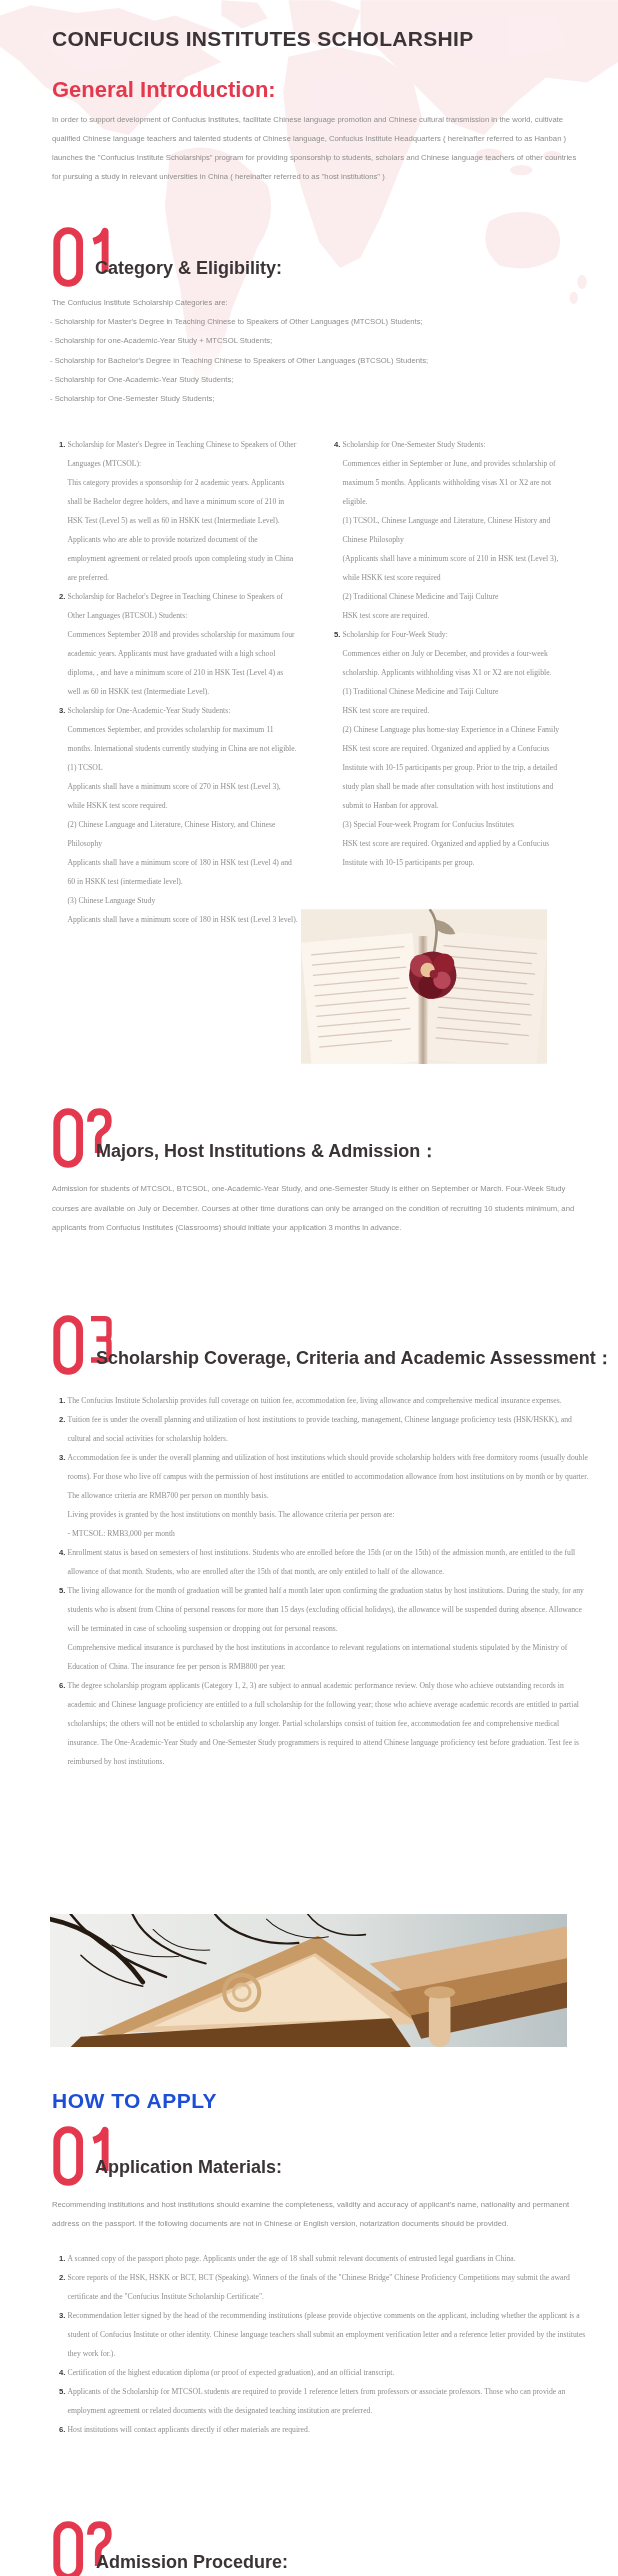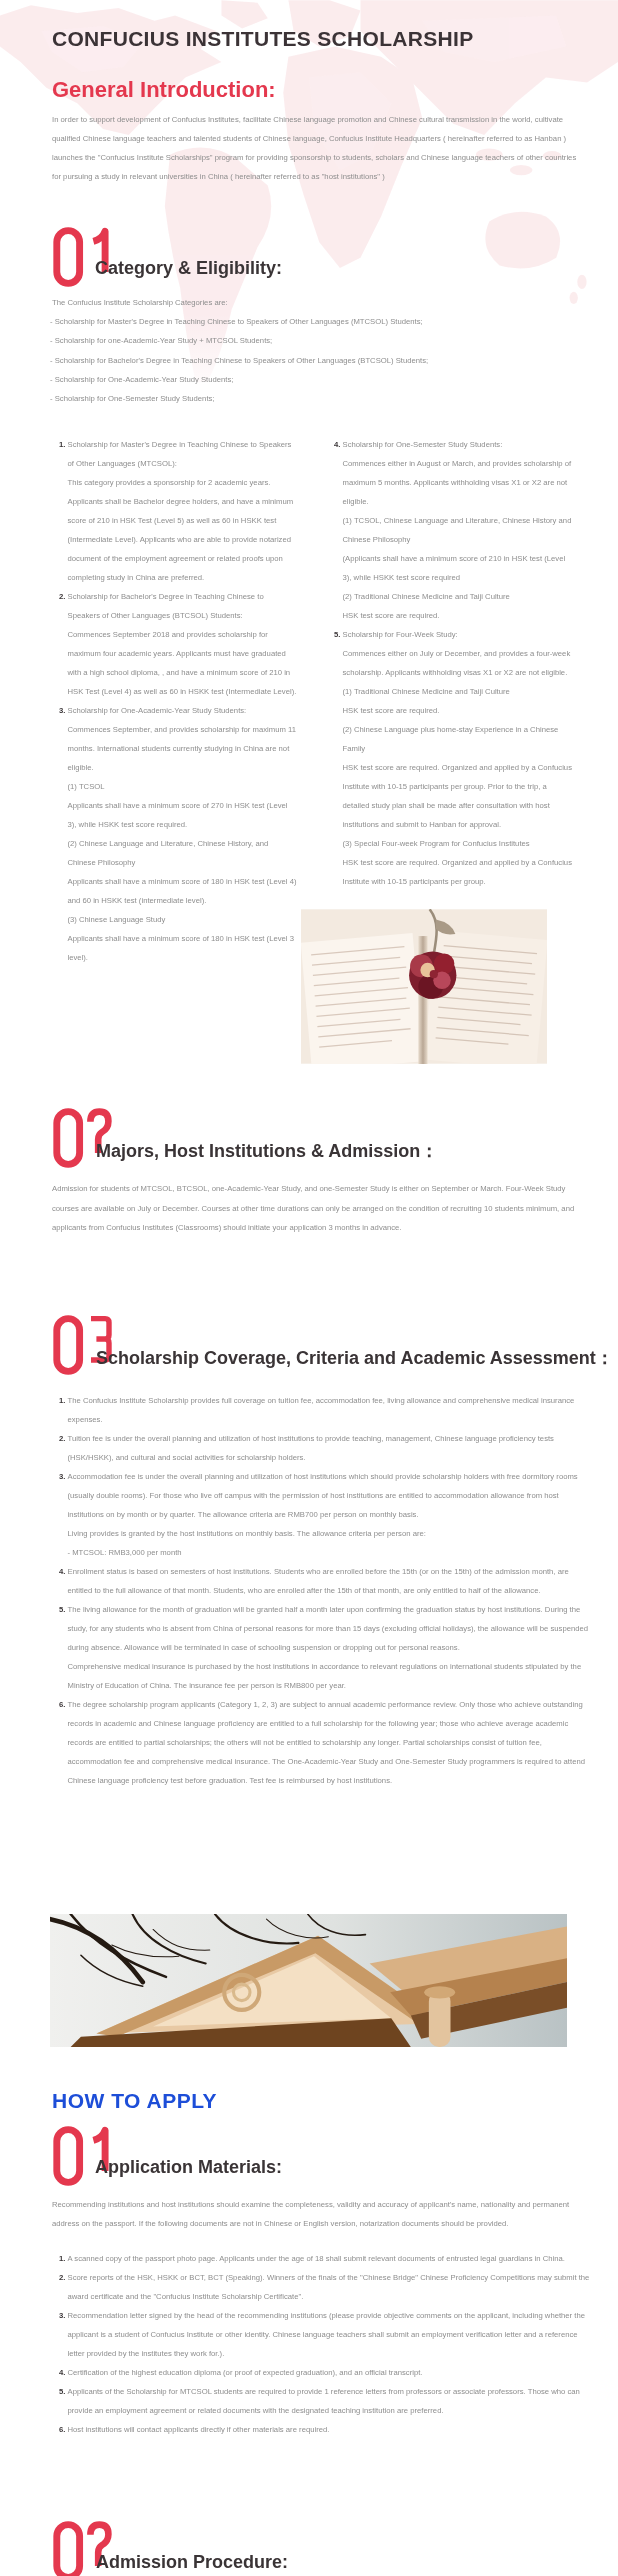--- a/index.html
+++ b/index.html
@@ -9,21 +9,21 @@
   .doc-title{font-size:21px;font-weight:bold;color:#3b3336;letter-spacing:0.3px;}
   .red-h1{font-size:22px;font-weight:bold;color:#e4384e;}
   .red-h2{font-size:21px;font-weight:bold;color:#1d4ed8;letter-spacing:0.5px;}
   .sec-title{font-size:18px;font-weight:bold;color:#3a3436;white-space:nowrap;}
   .body-txt{font-size:7.7px;line-height:19px;color:#8e8e8e;}
   .w-wide{width:533px;}
   .w-list{width:523px;}
   ol.num-list{margin:0;padding-left:15.5px;}
   ol.num-list li{line-height:19px;}
   ol.num-list li::marker{color:#3c3739;font-weight:bold;}
-  ol.num-list p{margin:0;}
+  ol.num-list p{margin:0;font-family:Liberation Serif, serif;}
   .cols{display:flex;gap:29px;width:521px;}
   .col{width:246px;}
   .lines div{white-space:nowrap;}
   .num-svg{display:block;}
   img,svg{display:block;}
 </style>
 </head>
 <body>
 
 <div id="page">
@@ -104,21 +104,21 @@
             <p>Applicants shall have a minimum score of 180 in HSK test (Level 4) and 60 in HSKK test (intermediate level).</p>
             <p>(3) Chinese Language Study</p>
             <p>Applicants shall have a minimum score of 180 in HSK test (Level 3   level).</p>
           </li>
         </ol>
     </div>
     <div class="col">
       <ol class="num-list body-txt" start="4">
           <li>
             <p>Scholarship for One-Semester Study Students:</p>
-            <p>Commences either in August or March, and provides scholarship of maximum 5 months. Applicants withholding visas X1 or X2 are not eligible.</p>
+            <p>Commences either in September or June, and provides scholarship of maximum 5 months. Applicants withholding visas X1 or X2 are not eligible.</p>
             <p>(1) TCSOL, Chinese Language and Literature, Chinese History and Chinese  Philosophy</p>
             <p>(Applicants shall have a minimum score of 210 in HSK test (Level 3), while HSKK test score required</p>
             <p>(2) Traditional Chinese Medicine and Taiji Culture</p>
             <p>HSK test score are required.</p>
           </li>
           <li>
             <p>Scholarship for Four-Week Study:</p>
             <p>Commences either on July or December, and provides a four-week scholarship. Applicants withholding visas X1 or X2 are not eligible.</p>
             <p>(1) Traditional Chinese Medicine and Taiji Culture</p>
             <p>HSK test score are required.</p>

